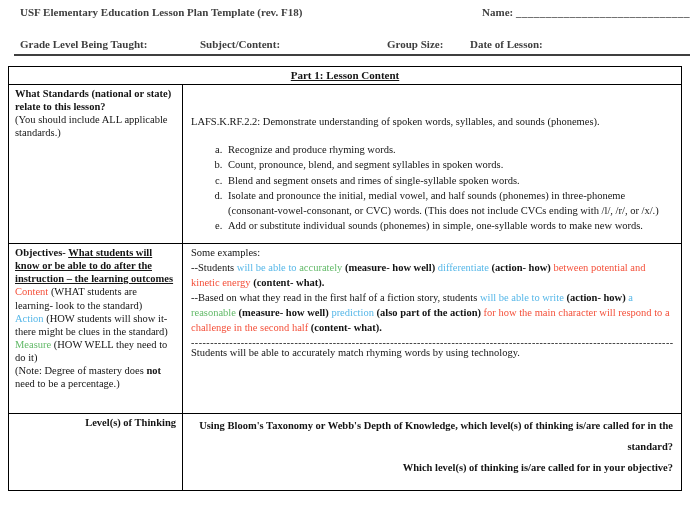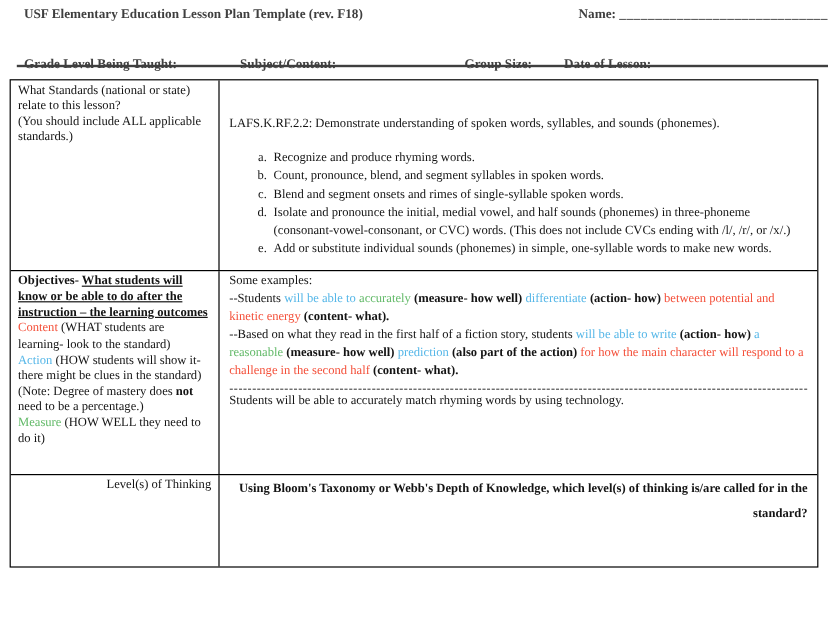--- a/index.html
+++ b/index.html
@@ -16,21 +16,21 @@
     font-size:11px; font-weight:bold; color:var(--header_gray,#3f3f3f);
   }
   .name-field { white-space:nowrap; }
   .name-line { font-weight:bold; letter-spacing:0.5px; }
   
   .info-bar {
     position:absolute; top:36px; left:14px; right:8px; height:18px;
     border-bottom:2px solid var(--header_gray,#3f3f3f);
     font-size:11px; font-weight:bold; color:var(--header_gray,#3f3f3f);
   }
-  .info-bar span { position:absolute; top:12px; white-space:nowrap; }
+  .info-bar span { position:absolute; top:2px; white-space:nowrap; }
   .fld-grade   { left:6px; }
   .fld-subject { left:186px; }
   .fld-group   { left:373px;text-align:right; }
   .fld-date    { left:456px; }
   
   .lesson-table {
     position:absolute; top:66px; left:8px; width:674px;
     border:1.5px solid #000; box-sizing:border-box; background:#fff;
   }
   .part1-row {
@@ -41,21 +41,21 @@
   .t-row { display:flex; border-bottom:1px solid #000; box-sizing:border-box; }
   .t-row:last-child { border-bottom:none; }
   .row-standards { height:159px; }
   .row-objectives { height:170px; }
   .row-thinking { height:76px;text-align:right; }
   .cell-l {
     width:174px; flex:0 0 auto; border-right:1px solid #000; box-sizing:border-box;
     padding:2px 6px 2px 6px; font-size:10.5px; line-height:1.25;
   }
   .cell-r { flex:1 1 auto; box-sizing:border-box; padding:2px 8px; font-size:10.5px; line-height:1.42; overflow:hidden; }
-  .bold { font-weight:normal; }
+  .bold { font-weight:bold; }
   
   .code-line { margin-top:28px; }
   .std-list { margin:13px 0 0 0; padding-left:34px; list-style-type:lower-alpha; }
   .std-list li { padding-left:3px; margin-bottom:0.5px; }
   
   .seg-plain { }
   .seg-bold { font-weight:bold; }
   .seg-boldu { font-weight:bold; text-decoration:underline; }
   .seg-red { color:var(--content_red,#f4503a); }
   .seg-blue { color:var(--action_blue,#56b7e8); }
@@ -86,20 +86,23 @@
 
   <div class="info-bar">
     <span class="fld-grade">Grade Level Being Taught:</span>
     <span class="fld-subject">Subject/Content:</span>
     <span class="fld-group">Group Size:</span>
     <span class="fld-date">Date of Lesson:</span>
   </div>
 
   <div class="lesson-table">
 
+    <div class="part1-row">
+      <span class="u">Part 1: Lesson Content</span>
+    </div>
 
     <div class="t-row row-standards">
       <div class="cell-l">
         <div class="bold">What Standards (national or state) relate to this lesson?</div>
         <div>(You should include ALL applicable standards.)</div>
       </div>
       <div class="cell-r">
         <div class="code-line">LAFS.K.RF.2.2: Demonstrate understanding of spoken words, syllables, and sounds (phonemes).</div>
         <ol class="std-list">
             <li>Recognize and produce rhyming words.</li>
@@ -109,35 +112,36 @@
             <li>Add or substitute individual sounds (phonemes) in simple, one-syllable words to make new words.</li>
           </ol>
       </div>
     </div>
 
     <div class="t-row row-objectives">
       <div class="cell-l obj-left">
         <div><span class="seg-bold">Objectives- </span><span class="seg-boldu">What students will know or be able to do after the instruction – the learning outcomes</span></div>
         <div><span class="seg-red">Content</span><span class="seg-plain"> (WHAT students are learning- look to the standard)</span></div>
         <div><span class="seg-blue">Action</span><span class="seg-plain"> (HOW students will show it- there might be clues in the standard)</span></div>
+        <div><span class="seg-green">Measure</span><span class="seg-plain"> (HOW WELL they need to do it)</span></div>
         <div><span class="seg-plain">(Note: Degree of mastery does </span><span class="seg-bold">not</span><span class="seg-plain"> need to be a percentage.)</span></div>
-        <div><span class="seg-green">Measure</span><span class="seg-plain"> (HOW WELL they need to do it)</span></div>
       </div>
       <div class="cell-r examples">
         <p>Some examples:</p>
         <p><span class="seg-plain">--Students </span><span class="seg-blue">will be able to </span><span class="seg-green">accurately </span><span class="seg-bold">(measure- how well) </span><span class="seg-blue">differentiate </span><span class="seg-bold">(action- how) </span><span class="seg-red">between potential and kinetic energy </span><span class="seg-bold">(content- what).</span></p>
         <p><span class="seg-plain">--Based on what they read in the first half of a fiction story, students </span><span class="seg-blue">will be able to write </span><span class="seg-bold">(action- how) </span><span class="seg-blue">a </span><span class="seg-green">reasonable </span><span class="seg-bold">(measure- how well) </span><span class="seg-blue">prediction </span><span class="seg-bold">(also part of the action) </span><span class="seg-red">for how the main character will respond to a challenge in the second half </span><span class="seg-bold">(content- what).</span></p>
         <div class="dash-divider">------------------------------------------------------------------------------------------------------------------------------------------------------------------------------------------------------------------------------------------------------------------------------------------------------------</div>
         <p class="final-objective">Students will be able to accurately match rhyming words by using technology.</p>
       </div>
     </div>
 
     <div class="t-row row-thinking">
       <div class="cell-l">
         <div class="bold">Level(s) of Thinking</div>
       </div>
       <div class="cell-r thinking-r">
         <div class="q">Using Bloom's Taxonomy or Webb's Depth of Knowledge, which level(s) of thinking is/are called for in the standard?</div>
+        <div class="q">Which level(s) of thinking is/are called for in your objective?</div>
       </div>
     </div>
 
   </div>
 </div>
 
 </body></html>

